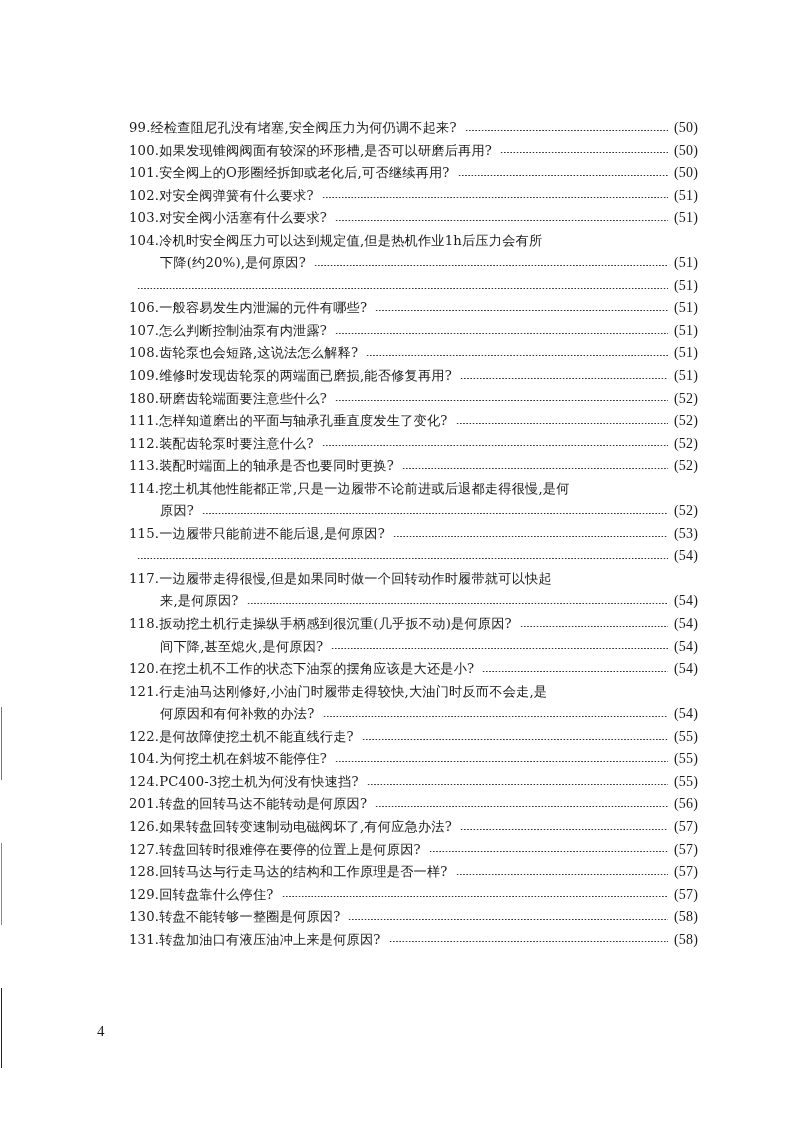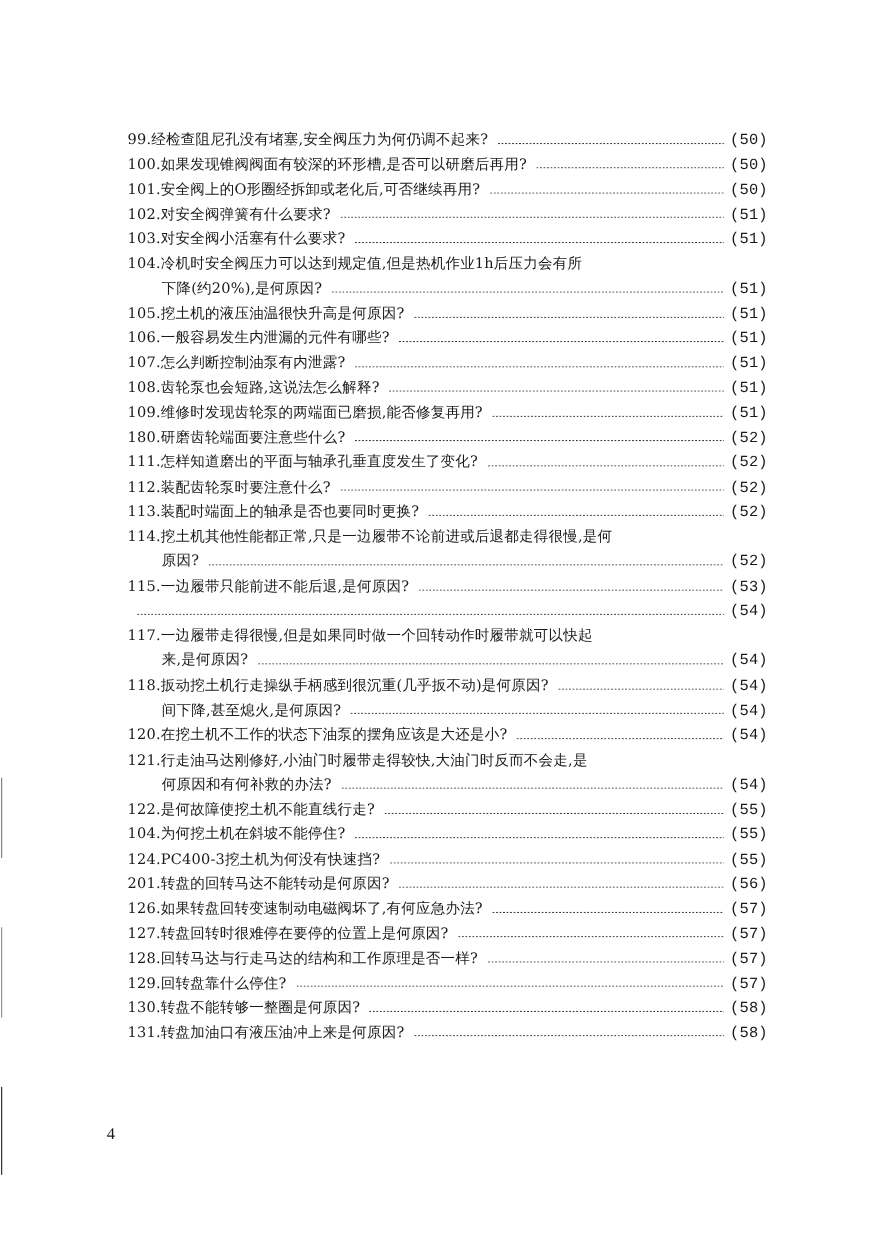--- a/index.html
+++ b/index.html
@@ -2,29 +2,29 @@
 <html><head>
 <meta charset="utf-8">
 <style>
   html, body { margin:0; padding:0; }
   body {
     width:793px; height:1122px; background:#ffffff; position:relative; overflow:hidden;
     font-family: "DejaVu Serif", "Liberation Serif", serif; color:#1a1a1a;
   }
   .toc { position:absolute; left:116px; top:117px; width:582px; }
   .entry { font-size:13.2px; line-height:22.56px; letter-spacing:0.2px; }
-  .line { display:flex; align-items:baseline; white-space:nowrap; height:22.56px; }
+  .line { display:flex; align-items:baseline; white-space:nowrap; height:22.56px;margin-left:13px; }
   .line.cont { padding-left:31px; }
   .txt { flex:0 0 auto; }
   .leader {
     flex:1 1 auto; margin:0 6px 0 8px; height:1px; align-self:center; position:relative; top:2px;
     background-image: radial-gradient(circle, #333 0.7px, transparent 0.9px);
     background-size:3.2px 2px; background-repeat:repeat-x; background-position:0 50%;
   }
-  .pg { flex:0 0 auto; font-family:Liberation Mono, monospace; font-size:14px; }
+  .pg { flex:0 0 auto; font-family:Liberation Serif, serif; font-size:14px; }
   .folio { position:absolute; left:97px; top:1023px; font-family:"Liberation Serif",serif; font-size:15px; }
   .scan { position:absolute; left:1px; width:1px; background:#444; }
 </style>
 </head>
 <body>
 
 <div class="toc" id="toc">
     <div class="entry">
       <div class="line">
         <span class="txt">99.经检查阻尼孔没有堵塞,安全阀压力为何仍调不起来?</span>
@@ -65,21 +65,20 @@
         <span class="txt">104.冷机时安全阀压力可以达到规定值,但是热机作业1h后压力会有所</span>
       </div>
       <div class="line cont">
         <span class="txt">下降(约20%),是何原因?</span>
         <span class="leader"></span>
         <span class="pg">(51)</span>
       </div>
     </div>
     <div class="entry">
       <div class="line">
-        <span class="txt">105.挖土机的液压油温很快升高是何原因?</span>
         <span class="leader"></span>
         <span class="pg">(51)</span>
       </div>
     </div>
     <div class="entry">
       <div class="line">
         <span class="txt">106.一般容易发生内泄漏的元件有哪些?</span>
         <span class="leader"></span>
         <span class="pg">(51)</span>
       </div>

